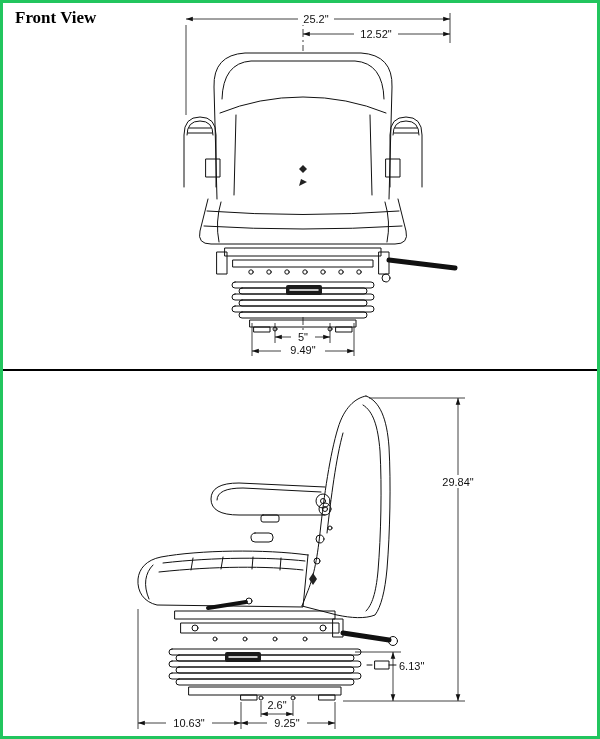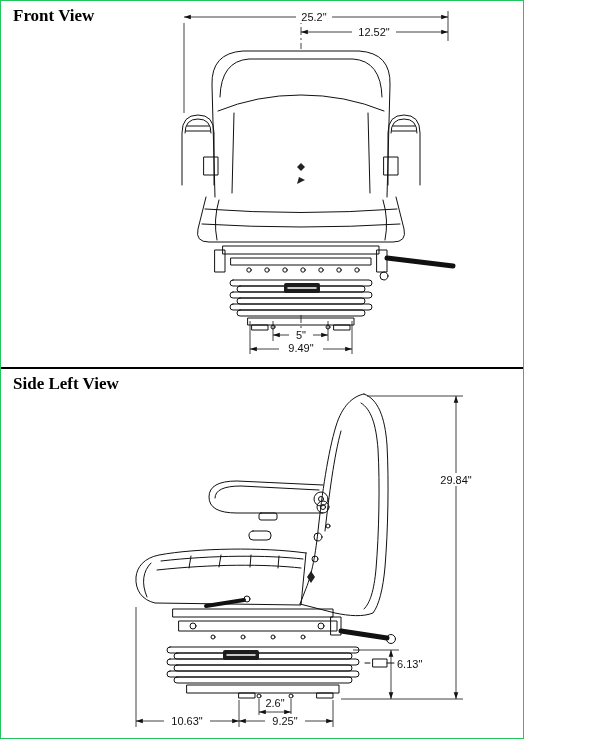--- a/index.html
+++ b/index.html
@@ -1,18 +1,18 @@
 <!DOCTYPE html>
 <html><head>
 <meta charset="utf-8">
 <style>
   *{margin:0;padding:0;box-sizing:border-box}
   html,body{background:#fff}
   body{font-family:"Liberation Sans",sans-serif}
-  .page{width:524px;height:739px;background:#c4b5fd;border:1px solid #22c55e;position:relative;overflow:hidden}
+  .page{width:600px;height:739px;background:#c4b5fd;border:3px solid #22c55e;position:relative;overflow:hidden}
   .panel{position:relative;background:#fff}
   .panel-top{height:368px;border-bottom:2px solid #000}
   .panel-bottom{height:369px}
   .view-title{position:absolute;top:5px;left:12px;font-family:"Liberation Serif",serif;font-weight:bold;font-size:17px;color:#000;z-index:2}
   .panel svg{display:block;position:absolute;top:0;left:0}
   text.dim{font-family:"Liberation Sans",sans-serif;font-size:11px;fill:#111}
 </style>
 </head>
 <body>
 
@@ -116,21 +116,20 @@
         <text class="dim" x="373" y="35" text-anchor="middle">12.52"</text>
         <rect x="288" y="328" width="24" height="12" fill="#fff"></rect>
         <text class="dim" x="300" y="338" text-anchor="middle">5"</text>
         <rect x="278" y="341" width="44" height="12" fill="#fff"></rect>
         <text class="dim" x="300" y="351" text-anchor="middle">9.49"</text>
       </g>
     </svg>
   </div>
 
   <div class="panel panel-bottom">
-    <div class="view-title">Side Left View</div>
 
     <svg width="598" height="369" viewBox="0 0 598 369">
       <defs>
         <marker id="arrS" viewBox="0 0 10 10" refX="9.5" refY="5" markerWidth="9" markerHeight="9" orient="auto-start-reverse">
           <path d="M0,1.8 L9.5,5 L0,8.2 Z" fill="#111" stroke="none"></path>
         </marker>
       </defs>
 
       <g stroke="#111" stroke-width="1" fill="none" stroke-linecap="round" stroke-linejoin="round">
 

